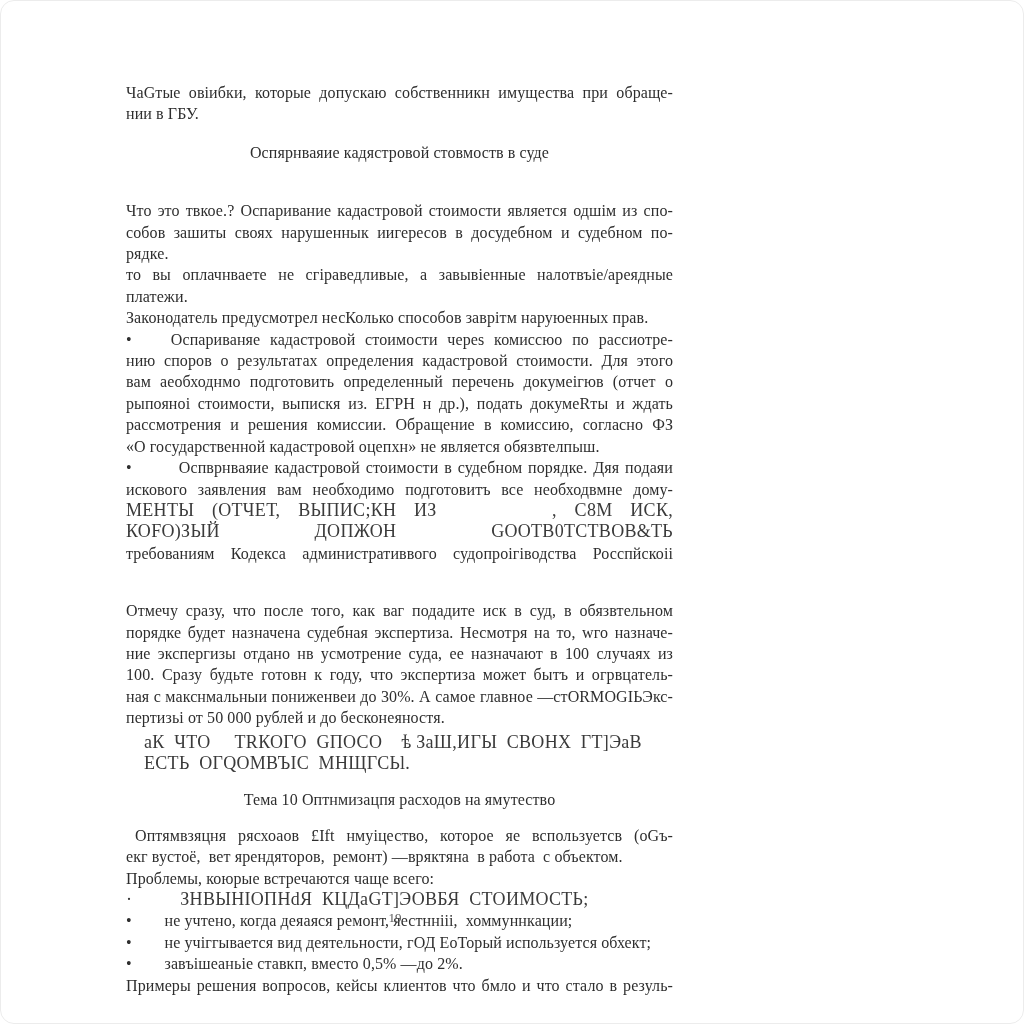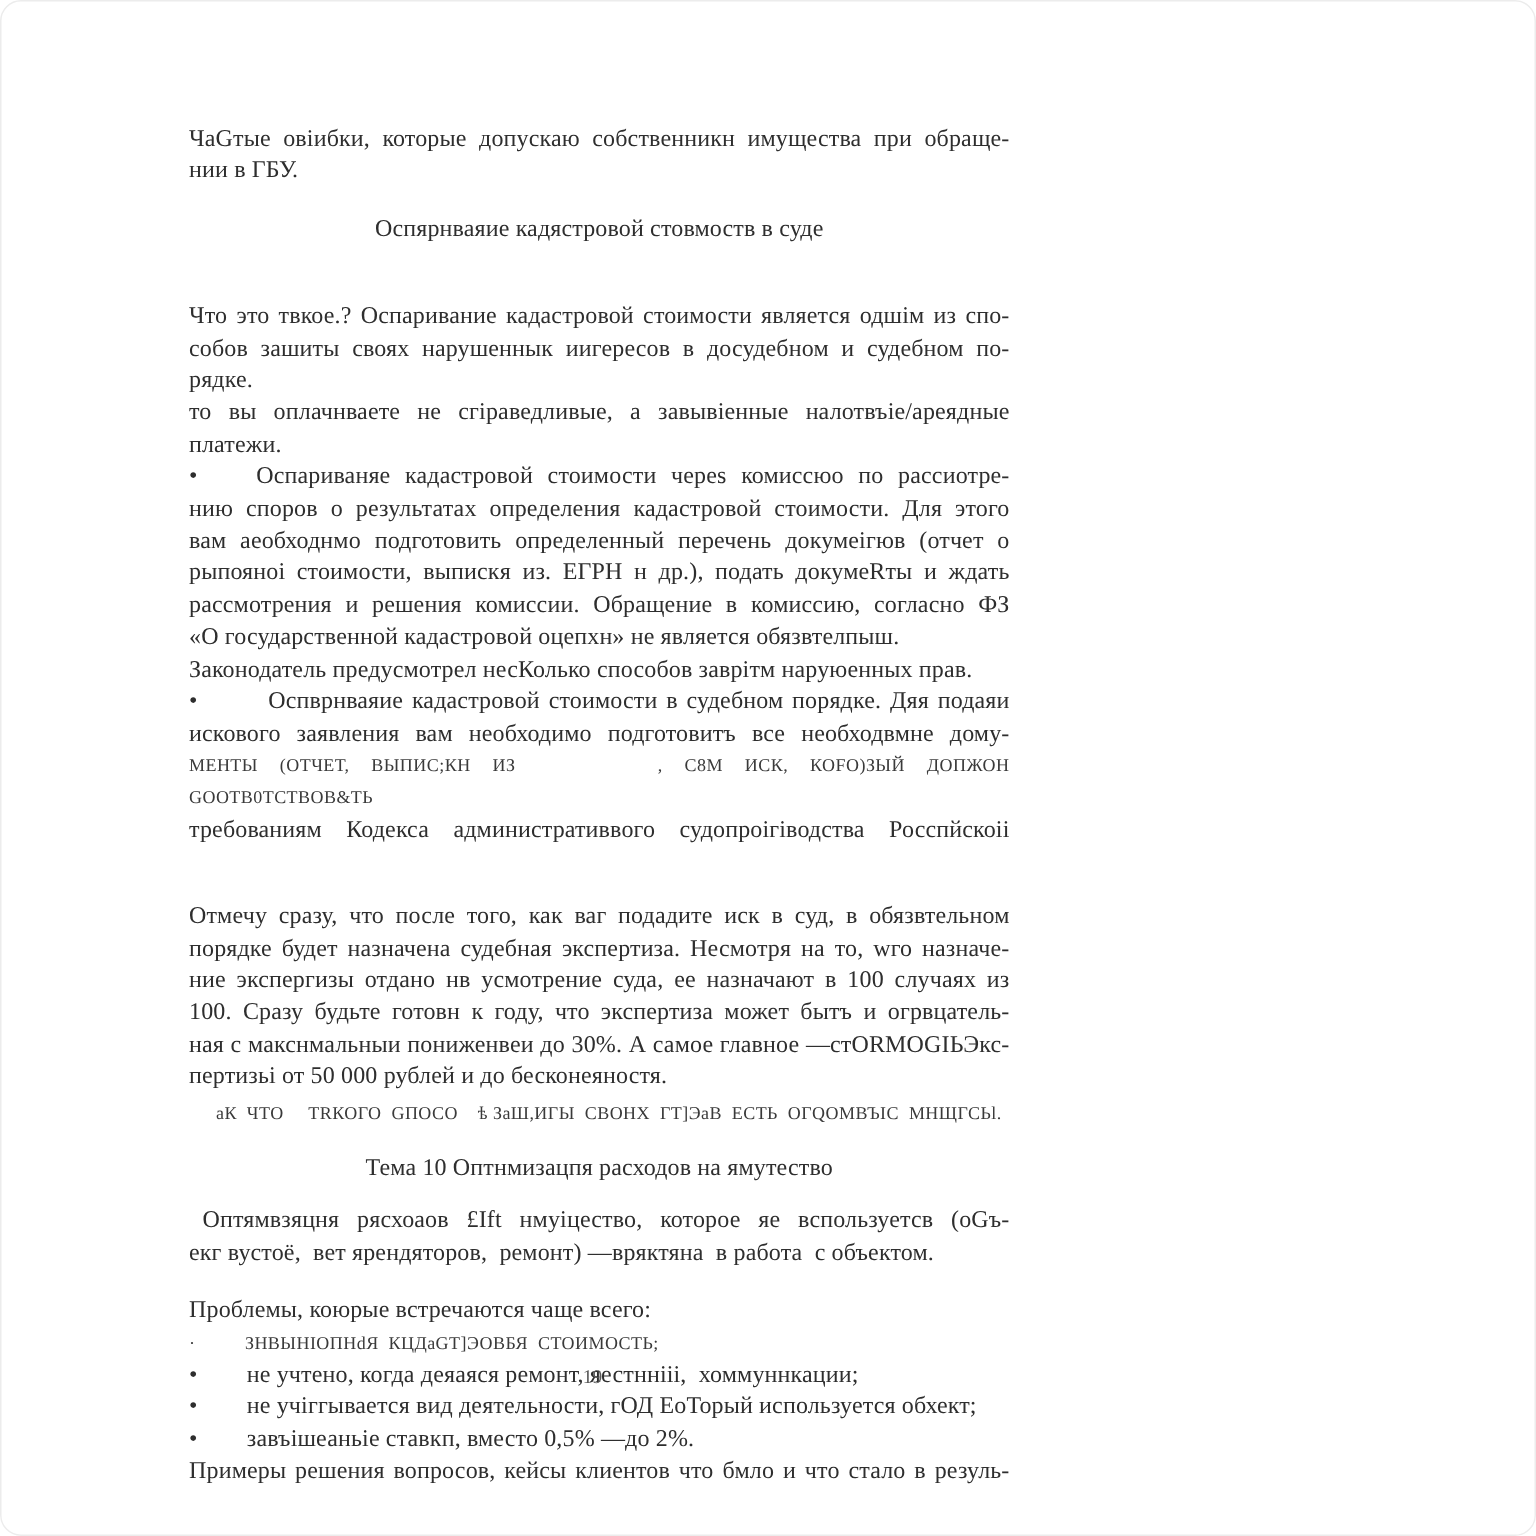--- a/index.html
+++ b/index.html
@@ -33,23 +33,23 @@
     letter-spacing: 0.1px;
   }
   .block { margin: 0; }
   .line { white-space: pre-wrap; font-family: Liberation Serif, serif; }
   .just { text-align: justify; text-align-last: justify; }
   .heading { text-align: center; }
   .heading .line { text-align: left; text-align-last: center; }
   .heading-1 { margin-top: 17px; margin-bottom: 37px; }
   .heading-2 { margin-top: 15px; margin-bottom: 14px; }
   .mt-xl { margin-top: 36px; }
-  .mt-md { margin-top: 17px; }
+  .mt-md { margin-top: 0; }
   .mt-sm { margin-top: 3px; }
-  .smallcaps { font-size: 12px; letter-spacing: 0.3px; color: #3a3a3a; }
+  .smallcaps { font-size: 18px; letter-spacing: 0.3px; color: #3a3a3a; }
   .smallnote { padding-left: 18px; }
   .indent-first .line:first-child { text-indent: 9px; }
   .underline { text-decoration: underline; }
   .page-number {
     position: absolute;
     left: 0;
     top: 910px;
     width: 790px;
     text-align: center;
     font-size: 13px;
@@ -72,29 +72,29 @@
       <div class="block para">
         <div class="line just">Что это твкое.? Оспаривание кадастровой стоимости является одшiм из спо-</div>
         <div class="line just">собов зашиты своях нарушеннык иигересов в досудебном и судебном по-</div>
         <div class="line">рядке.</div>
       </div>
       <div class="block para">
         <div class="line just">то вы оплачнваете не сгiраведливые, а завывiенные налотвъiе/ареядные</div>
         <div class="line">платежи.</div>
       </div>
       <div class="block para">
+        <div class="line">Законодатель предусмотрел несКолько способов заврiтм наруюенных прав.</div>
+      </div>
+      <div class="block para">
         <div class="line just">•        Оспариваняе  кадастровой  стоимости  черes  комиссюо  по  рассиотре-</div>
         <div class="line just">нию споров о результатах определения кадастровой стоимости. Для этого</div>
         <div class="line just">вам аеобходнмо подготовить определенный перечень докумеiгюв (отчет о</div>
         <div class="line just">рыпояноi стоимости, выпискя из. ЕГРН н др.), подать докумеRты и ждать</div>
         <div class="line just">рассмотрения и решения комиссии. Обращение в комиссию, согласно ФЗ</div>
         <div class="line">«О государственной кадастровой оцепхн» не является обязвтелпыш.</div>
-      </div>
-      <div class="block para">
-        <div class="line">Законодатель предусмотрел несКолько способов заврiтм наруюенных прав.</div>
       </div>
       <div class="block para">
         <div class="line just">•        Оспврнваяие кадастровой стоимости в судебном порядке. Дяя подаяи</div>
         <div class="line just">искового  заявления  вам  необходимо  подготовитъ  все  необходвмне  дому-</div>
         <div class="line just smallcaps">МЕНТЫ  (ОТЧЕТ,  ВЫПИС;КН  ИЗ             ,  С8М  ИСК,  КОFО)ЗЫЙ  ДОПЖОН  GООТВ0ТСТВОВ&amp;ТЬ</div>
         <div class="line just">требованиям  Кодекса  административвого  судопроiгiводства  Росспйскоii</div>
       </div>
       <div class="block para mt-xl">
         <div class="line just">Отмечу сразу, что после того, как ваг подадите иск в суд, в обязвтельном</div>
         <div class="line just">порядке будет назначена судебная экспертиза. Несмотря на то, wго назначе-</div>

